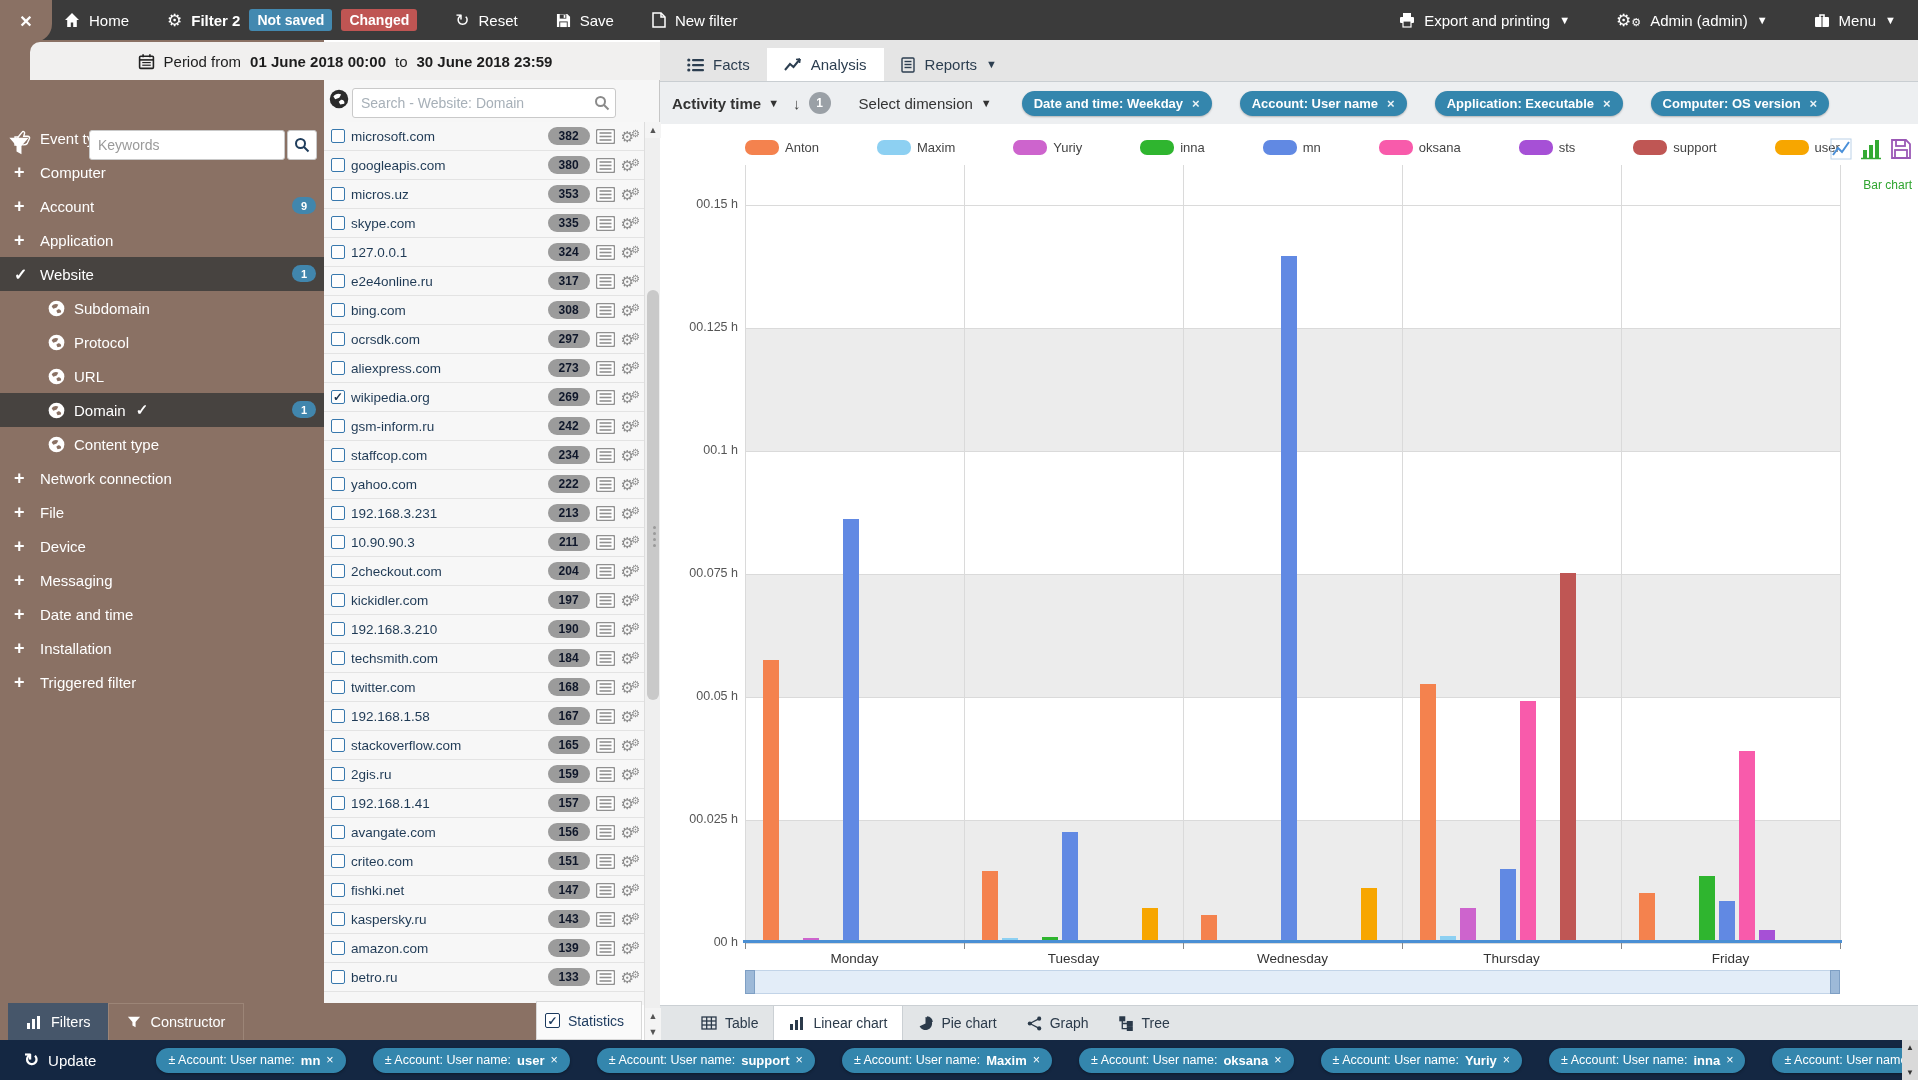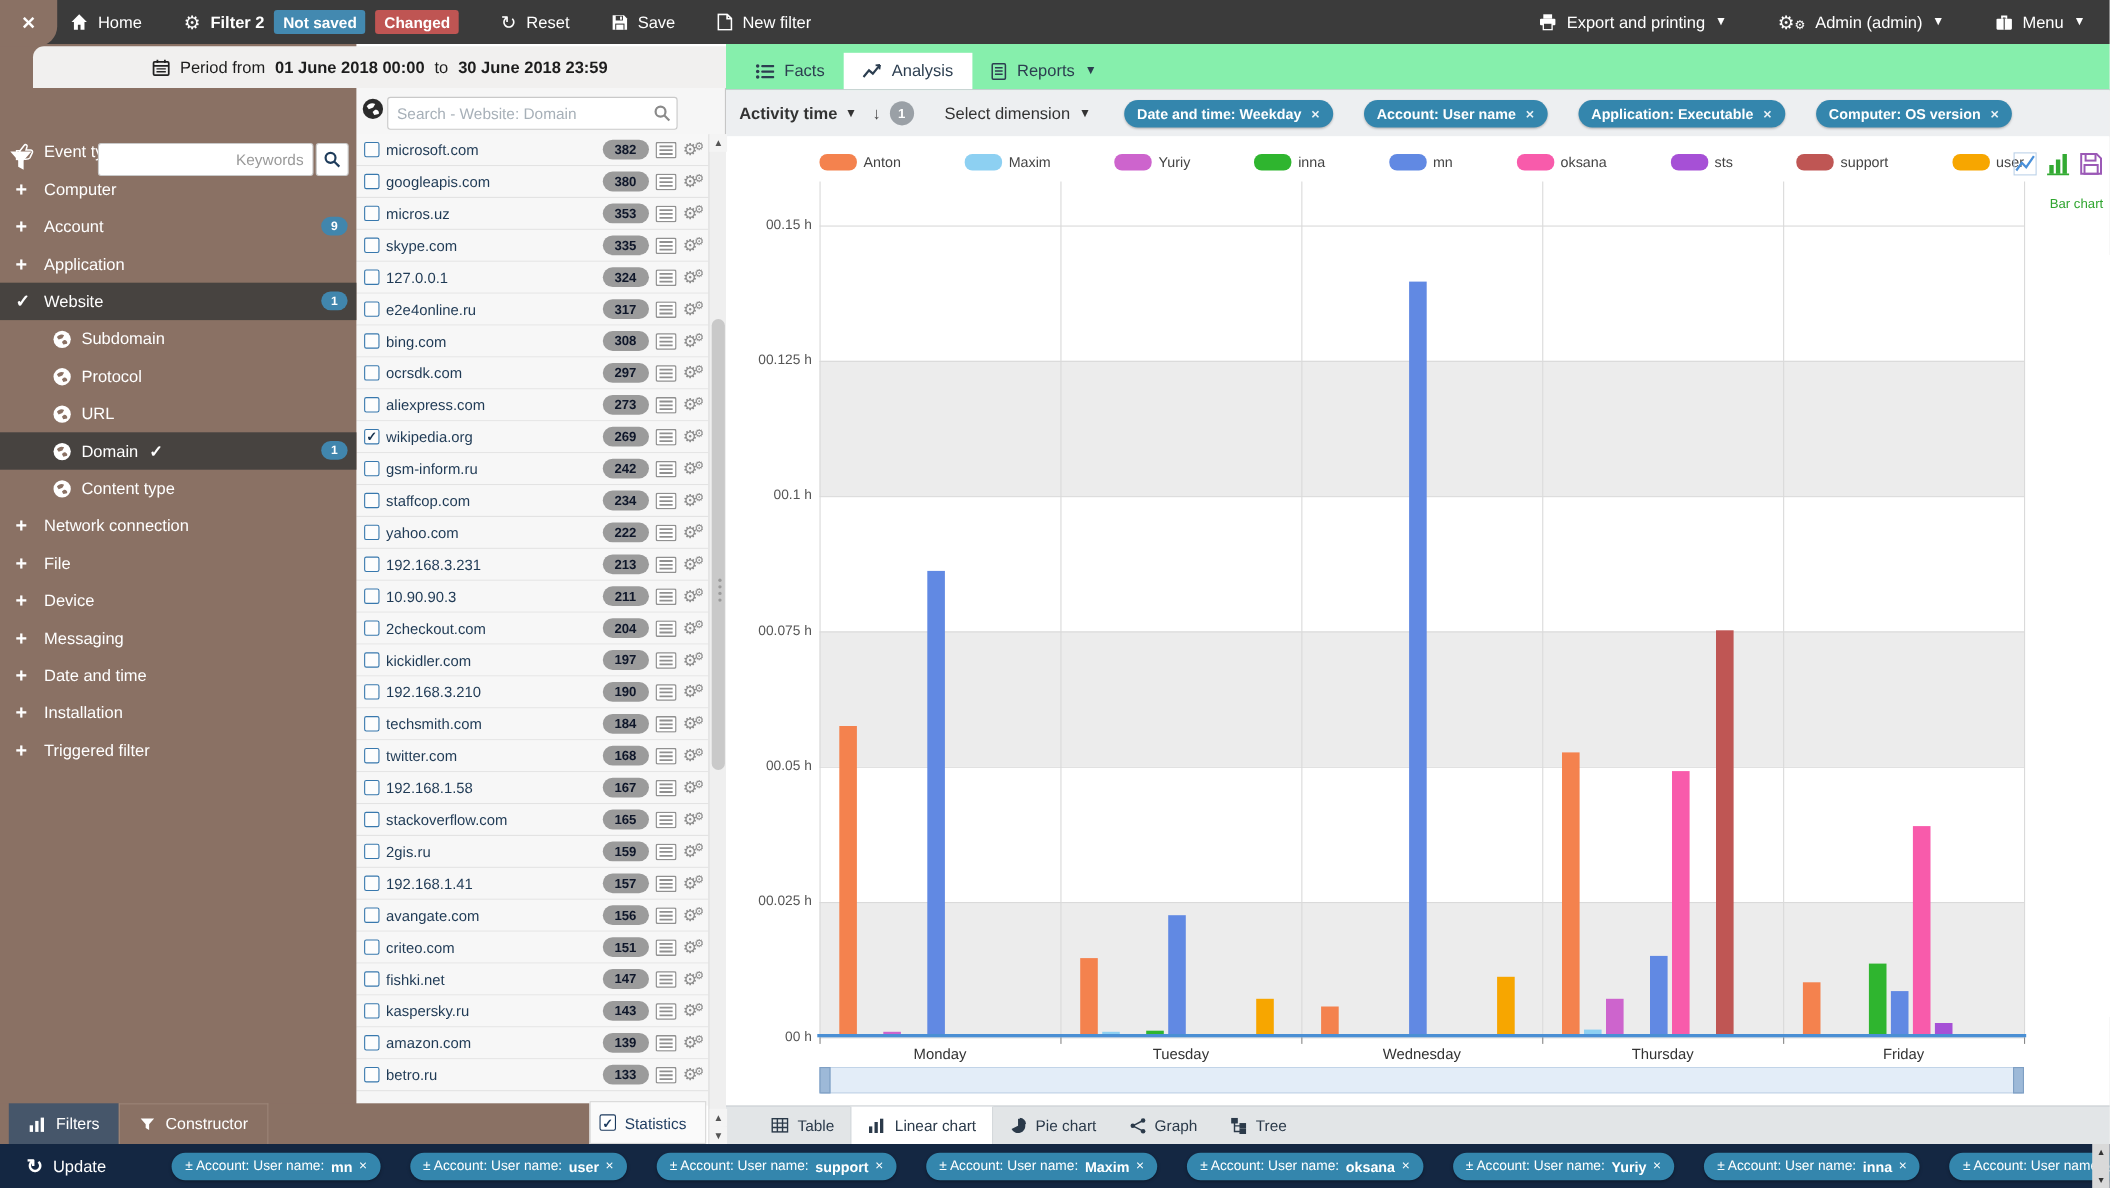--- a/index.html
+++ b/index.html
@@ -17,21 +17,21 @@
   .tb-badge.ch { background:#bf5553; }
   .tb-right { margin-left:auto; display:flex; align-items:center; gap:46px; margin-right:22px; }
   .caret { font-size:11px; line-height:1; }
   .close-tab { position:absolute; left:0; top:0; width:52px; height:42px; background:#8a7164; border-radius:0 0 18px 0; z-index:30; display:flex; align-items:center; justify-content:center; color:#fff; font-size:16px; font-weight:bold; cursor:pointer; }
 
   
   .sidebar { position:absolute; left:0; top:40px; width:324px; height:1000px; background:#8a7164; z-index:3; }
   .period-bar { position:absolute; left:30px; top:42px; width:630px; height:38px; background:#f1f0ef; border-radius:10px 0 0 0; display:flex; align-items:center; justify-content:center; gap:9px; font-size:15px; color:#1d1d1d; z-index:10; }
   .period-bar b { font-weight:bold; }
   .kw-funnel { position:absolute; left:8px; top:95px; width:22px; height:22px; z-index:5;}
-  .kw-input { position:absolute; left:89px; top:90px; width:196px; height:30px; border:1px solid #c9c9c9; border-radius:3px; background:#fff; font-size:14px; padding:0 8px; color:#333; z-index:5; font-family:"Liberation Sans",sans-serif;text-align:right;}
+  .kw-input { position:absolute; left:89px; top:90px; width:196px; height:30px; border:1px solid #c9c9c9; border-radius:3px; background:#fff; font-size:14px; padding:0 8px; color:#333; z-index:5; font-family:"Liberation Sans",sans-serif;}
   .kw-input::placeholder { color:#9a9a9a; }
   .kw-btn { position:absolute; left:287px; top:90px; width:30px; height:30px; background:#fff; border:1px solid #c9c9c9; border-radius:3px; display:flex; align-items:center; justify-content:center; color:#1f3d5c; z-index:5; cursor:pointer; }
   .s-menu { position:absolute; left:0; top:81px; width:324px; }
   .s-item { height:34px; display:flex; align-items:center; color:#fff; font-size:15px; padding-left:14px; position:relative; cursor:pointer; }
   .s-item.sub { padding-left:48px; }
   .s-item.sel { background:#474340; }
   .s-ic { width:26px; display:flex; align-items:center; font-size:16px; }
   .s-ic.plus { font-size:18px; font-weight:bold; }
   .s-check-after { margin-left:10px; font-weight:bold; }
   .s-badge { position:absolute; right:8px; top:8px; background:#4186ad; color:#fff; font-size:11px; font-weight:bold; border-radius:9px; min-width:24px; height:17px; padding:0 4px; display:flex; align-items:center; justify-content:center; }
@@ -58,21 +58,21 @@
   .d-gears .g2 { font-size:10px; margin-left:-3px; }
   .list-scrollbar { position:absolute; left:644px; top:122px; width:16px; height:918px; background:#efefef; border-left:1px solid #ddd; z-index:7; }
   .sc-arrow { width:16px; height:16px; display:flex; align-items:center; justify-content:center; font-size:9px; color:#555; background:#f4f4f4; }
   .sc-thumb { position:absolute; left:2px; top:168px; width:12px; height:410px; background:#c9c9c9; border-radius:6px; }
   .sc-bottom { position:absolute; left:0; bottom:0; width:16px; }
   .divider-handle { position:absolute; left:650px; top:526px; width:8px; height:30px; display:flex; flex-direction:column; gap:3px; align-items:center; z-index:8; }
   .divider-handle i { width:3px; height:3px; background:#9a9a9a; border-radius:50%; }
 
   
   .main-panel { position:absolute; left:660px; top:40px; width:1258px; height:1000px; background:#fff; }
-  .main-tabs-strip { position:absolute; left:0; top:0; width:1258px; height:42px; background:#86efac; border-bottom:1px solid #c9ced2; display:flex; align-items:flex-end; padding-left:10px; }
+  .main-tabs-strip { position:absolute; left:0; top:0; width:1258px; height:42px; background:#e5e5e5; border-bottom:1px solid #c9ced2; display:flex; align-items:flex-end; padding-left:10px; }
   .m-tab { height:33px; display:flex; align-items:center; gap:9px; padding:0 17px; font-size:15px; color:#2c3e50; cursor:pointer; }
   .m-tab.active { background:#fff; }
   .controls-row { position:absolute; left:0; top:42px; width:1258px; height:42px; background:#edeff1; display:flex; align-items:center; padding-left:12px; font-size:15px; color:#333; }
   .measure { font-weight:bold; display:flex; align-items:center; gap:7px; cursor:pointer; }
   .sort-ic { margin-left:14px; font-size:15px; color:#444; cursor:pointer; }
   .cnt-pill { margin-left:8px; width:22px; height:22px; border-radius:50%; background:#9aa0a6; color:#fff; font-size:12px; font-weight:bold; display:flex; align-items:center; justify-content:center; }
   .sel-dim { margin-left:28px; display:flex; align-items:center; gap:8px; cursor:pointer; }
   .top-chips { display:flex; gap:28px; margin-left:30px; }
   .chip { background:#3486ad; color:#fff; font-weight:bold; font-size:13px; height:25px; border-radius:13px; display:flex; align-items:center; padding:0 12px; gap:9px; box-shadow:0 1px 2px rgba(0,0,0,.25); cursor:pointer; white-space:nowrap; }
   .chip .x { opacity:.9; }

